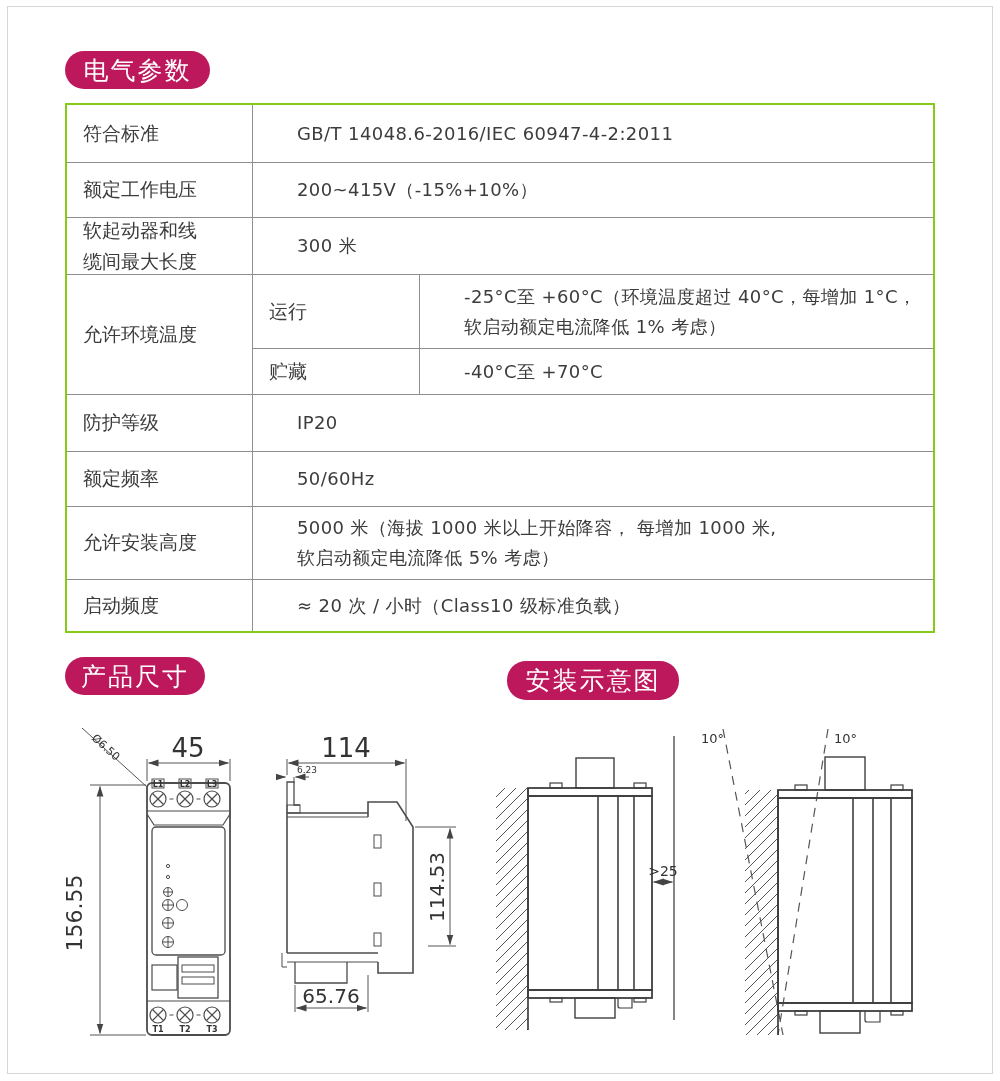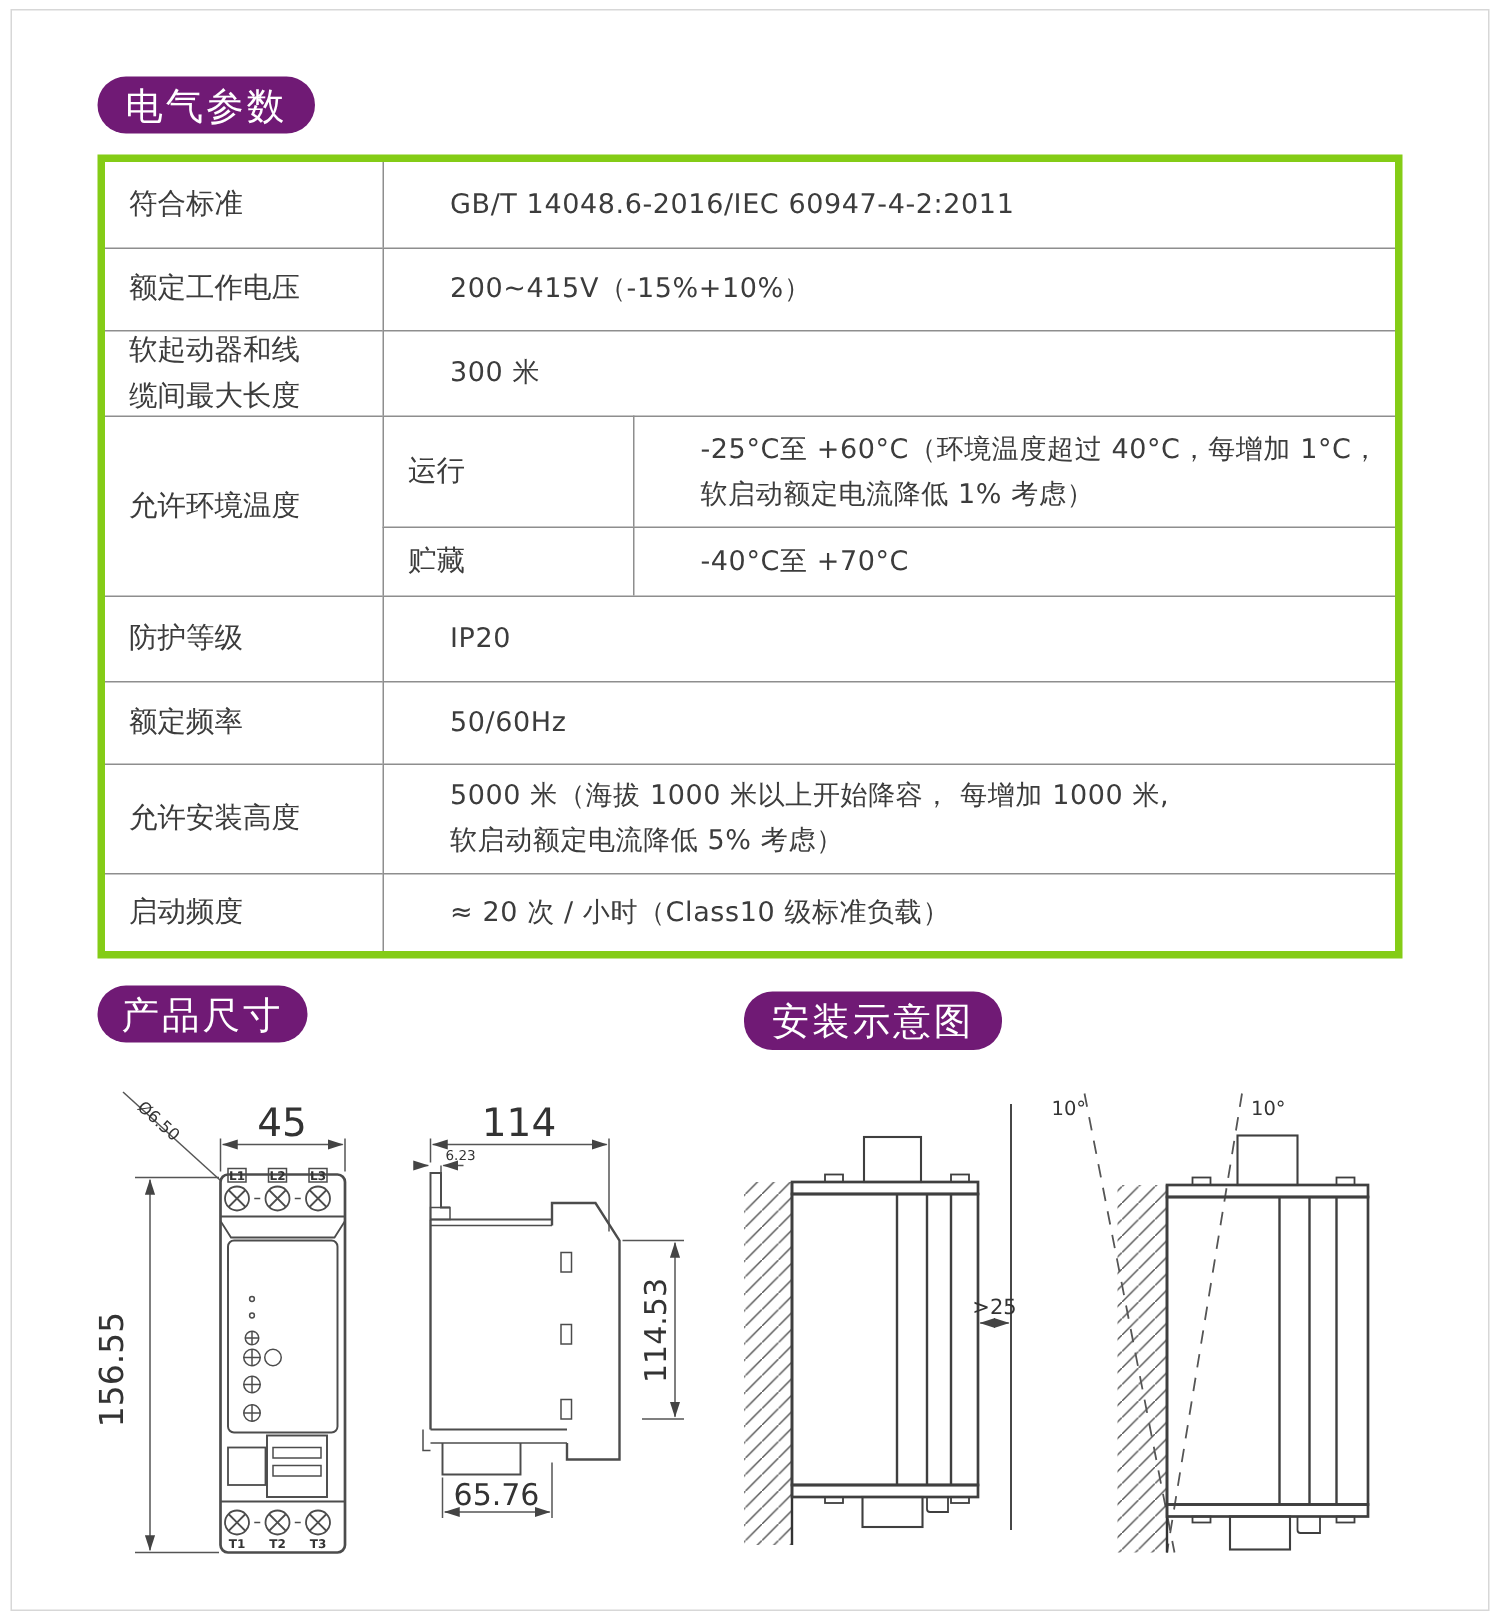--- a/index.html
+++ b/index.html
@@ -7,33 +7,33 @@
     width:1000px;height:1081px;position:relative;background:#ffffff;
     font-family:"DejaVu Sans","Liberation Sans",sans-serif;color:#3c3c3c;
     overflow:hidden;
   }
   .page-frame{
     position:absolute;left:7px;top:6px;width:984px;height:1066px;
     border:1px solid #d7d7d7;pointer-events:none;
   }
   .badge{
     position:absolute;display:flex;align-items:center;justify-content:center;
-    background:#701a75;color:#ffffff;border-radius:19px;
+    background:#be185d;color:#ffffff;border-radius:19px;
     font-size:25px;letter-spacing:2px;font-weight:500;
   }
   .badge-electrical{left:65px;top:51px;width:145px;height:38px;}
   .badge-dimensions{left:65px;top:657px;width:140px;height:38px;}
-  .badge-installation{left:496px;top:661px;width:172px;height:39px;}
+  .badge-installation{left:507px;top:661px;width:172px;height:39px;}
 
   .spec-table{
     position:absolute;left:65px;top:103px;width:870px;
     display:grid;
     grid-template-columns:185px 167px 1fr;
     grid-template-rows:57px 55px 57px 74px 46px 57px 55px 73px 52px;
-    border:5px solid #84cc16;box-sizing:border-box;
+    border:2px solid #84cc16;box-sizing:border-box;
     font-size:18px;
   }
   .cell{
     display:flex;align-items:center;
     padding-left:16px;padding-right:10px;
     border-left:1px solid #8e8e8e;border-top:1px solid #8e8e8e;
     white-space:pre-line;line-height:1.65;box-sizing:border-box;
   }
   .cell.lbl{font-size:19px;}
   .cell.val{letter-spacing:.4px;padding-left:44px;}

